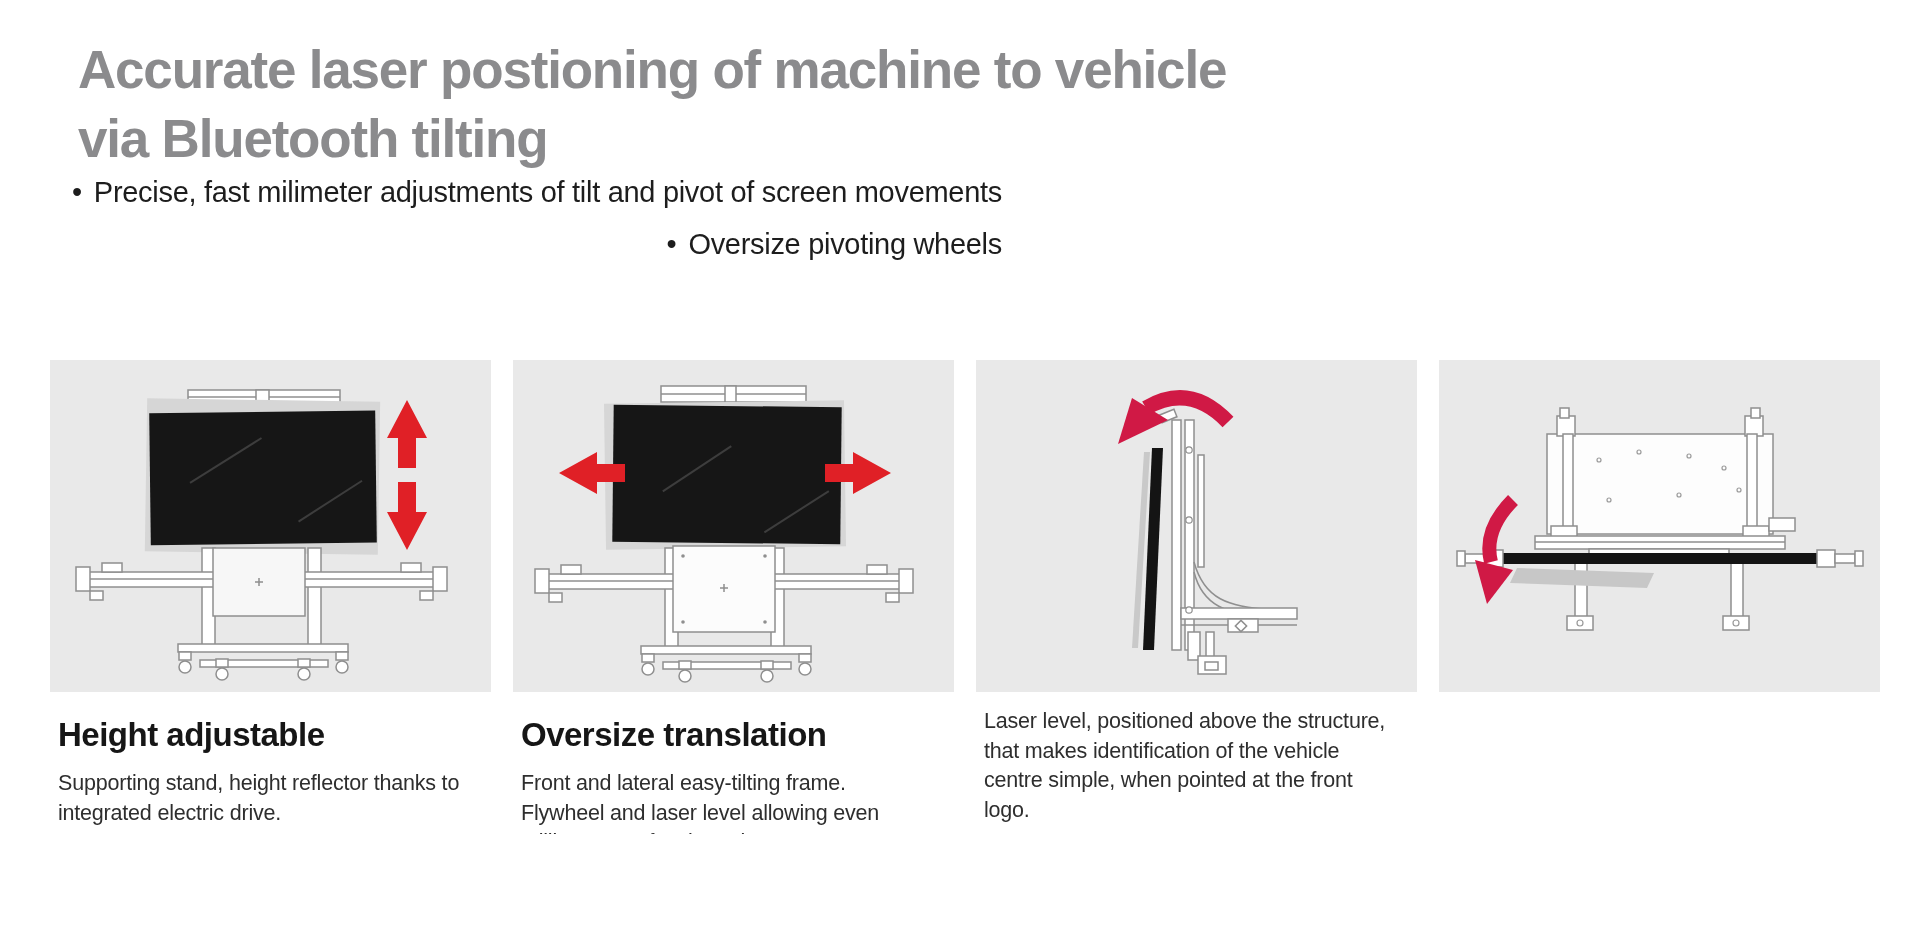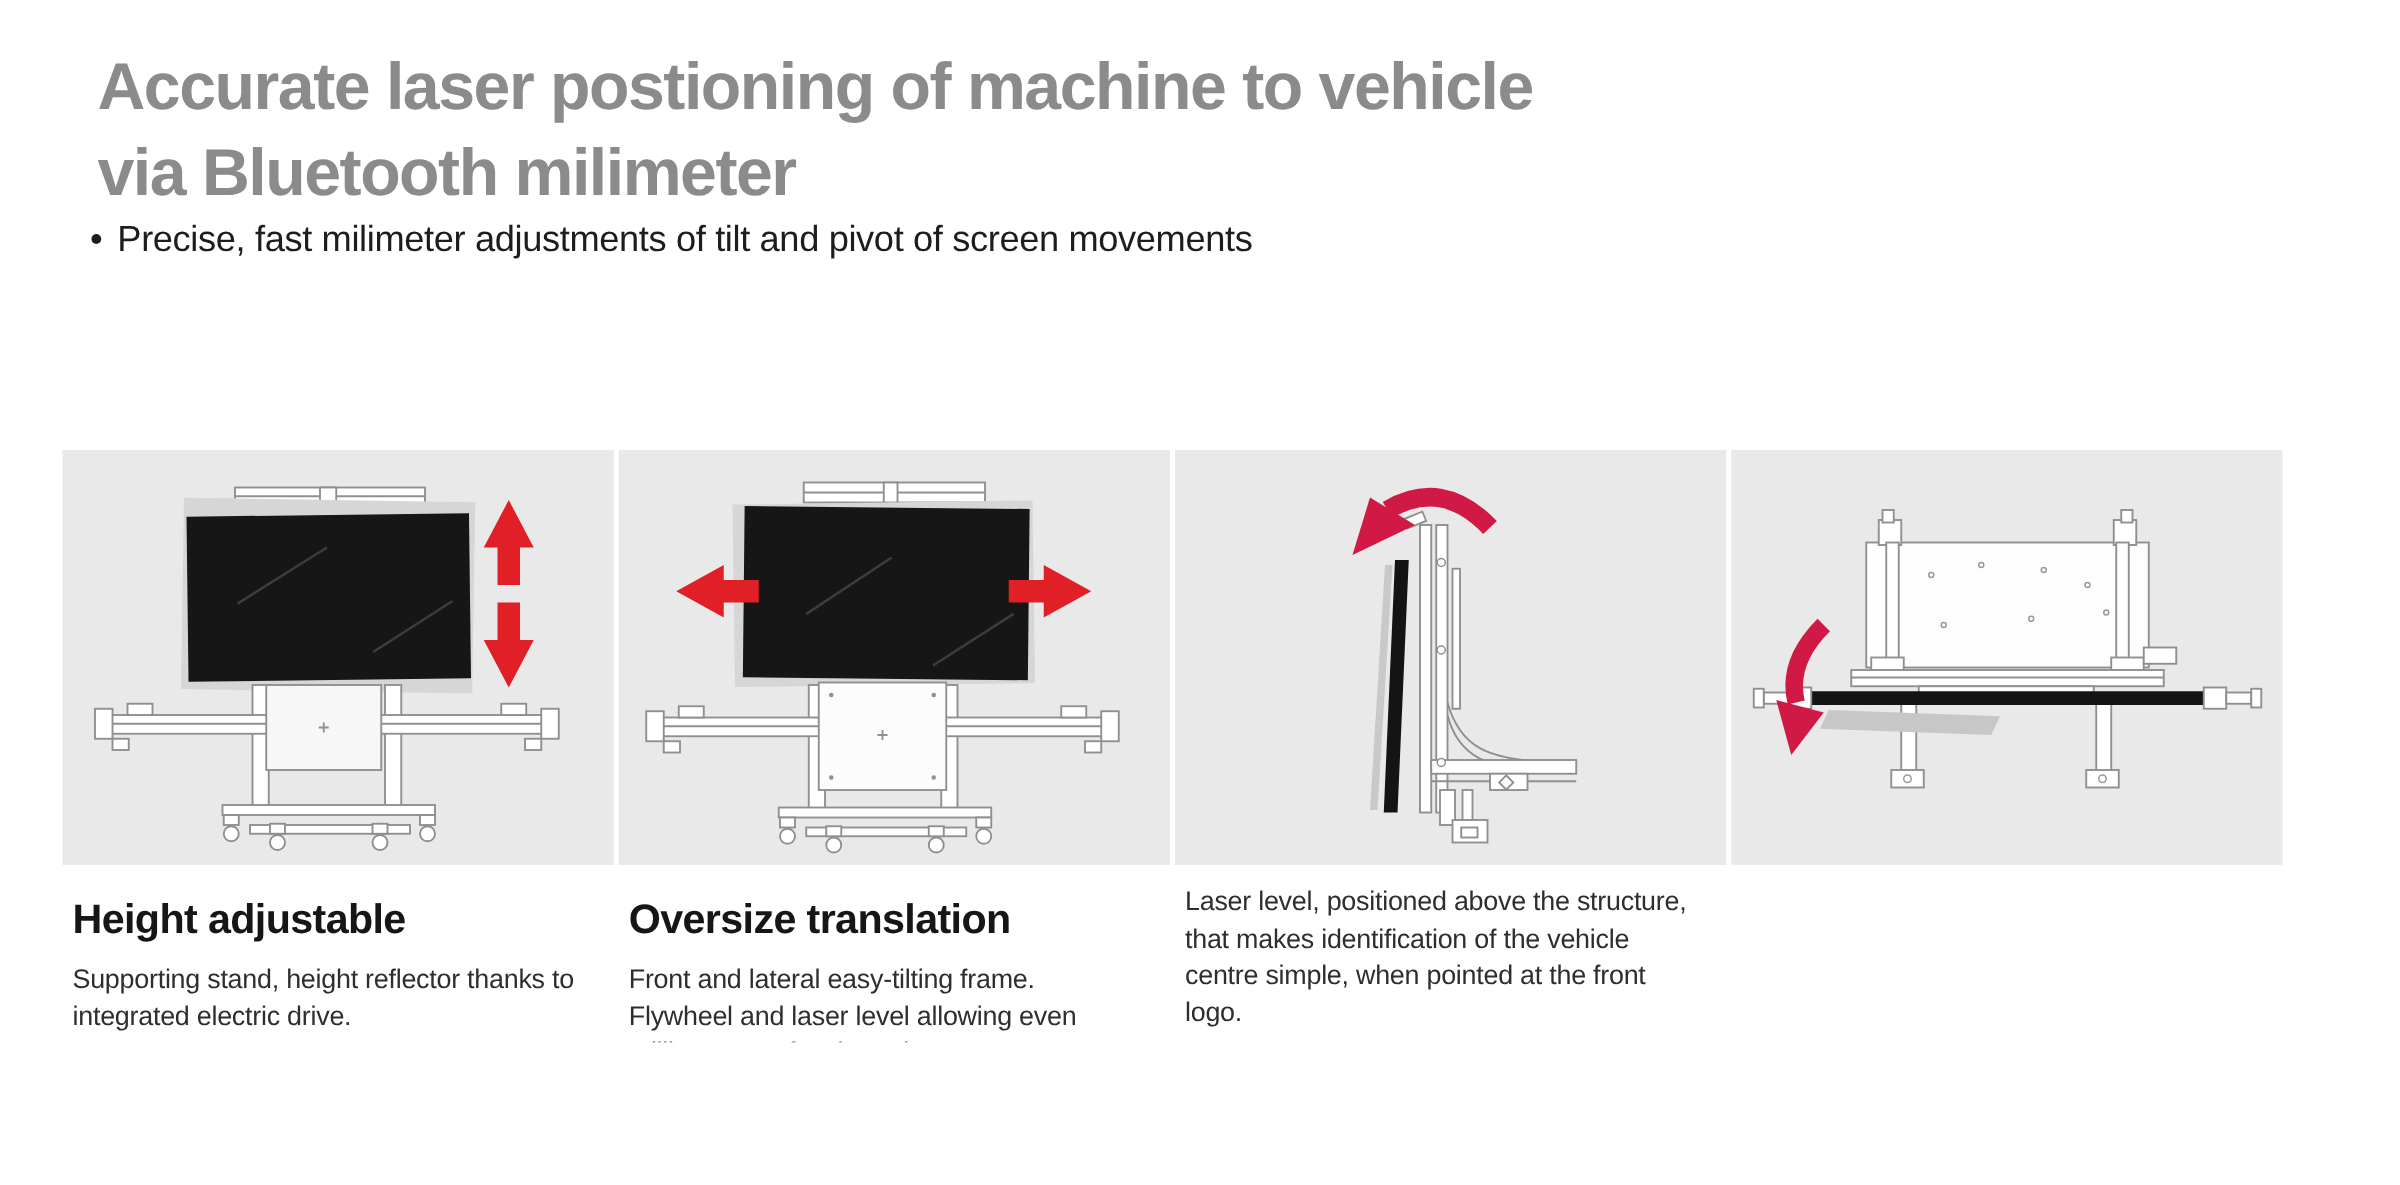--- a/index.html
+++ b/index.html
@@ -16,21 +16,21 @@
     font-size:53px; font-weight:700; color:#8b8b8d;
     letter-spacing:-1.2px; line-height:1.3;
   }
   .page-title .line { display:block; white-space:nowrap; }
   .bullets { position:absolute; left:72px; top:178px; list-style:none;text-align:right; }
   .bullet-item {
     font-size:29px; color:#1d1d1d; line-height:1.0;
     margin-bottom:23px; letter-spacing:-0.3px; white-space:nowrap;
   }
   .bullet-item .marker { margin-right:12px; }
-  .cards { position:absolute; left:50px; top:360px; display:flex; gap:4px; }
+  .cards { position:absolute; left:50px; top:360px; display:flex; gap:22px; }
   .card { width:441px; }
   .panel {
     width:441px; height:332px; background:#e9e9e9;
   }
   .panel svg { display:block; width:441px; height:332px; }
   .card-title {
     margin:24px 0 0 8px;
     font-size:33px; font-weight:700; color:#161616; letter-spacing:-0.5px;
     white-space:nowrap;
   }
@@ -43,26 +43,27 @@
   .la-n { stroke:#8f8f8f; stroke-width:1.5; fill:none; }
 </style>
 </head>
 <body>
 
 <div class="page">
 
   <header class="header">
     <h1 class="page-title">
       <span class="line">Accurate laser postioning of machine to vehicle</span>
-      <span class="line">via Bluetooth milimeter</span>
+      <span class="line">via Bluetooth tilting</span>
     </h1>
   </header>
 
   <ul class="bullets">
     <li class="bullet-item"><span class="marker">•</span><span>Precise, fast milimeter adjustments of tilt and pivot of screen movements</span></li>
+    <li class="bullet-item"><span class="marker">•</span><span>Oversize pivoting wheels</span></li>
   </ul>
 
   <main class="cards">
 
     <section class="card">
       <figure class="panel">
         <svg viewBox="0 0 441 332">
 
           <g class="la">
             <rect x="138" y="30" width="152" height="15"></rect>

